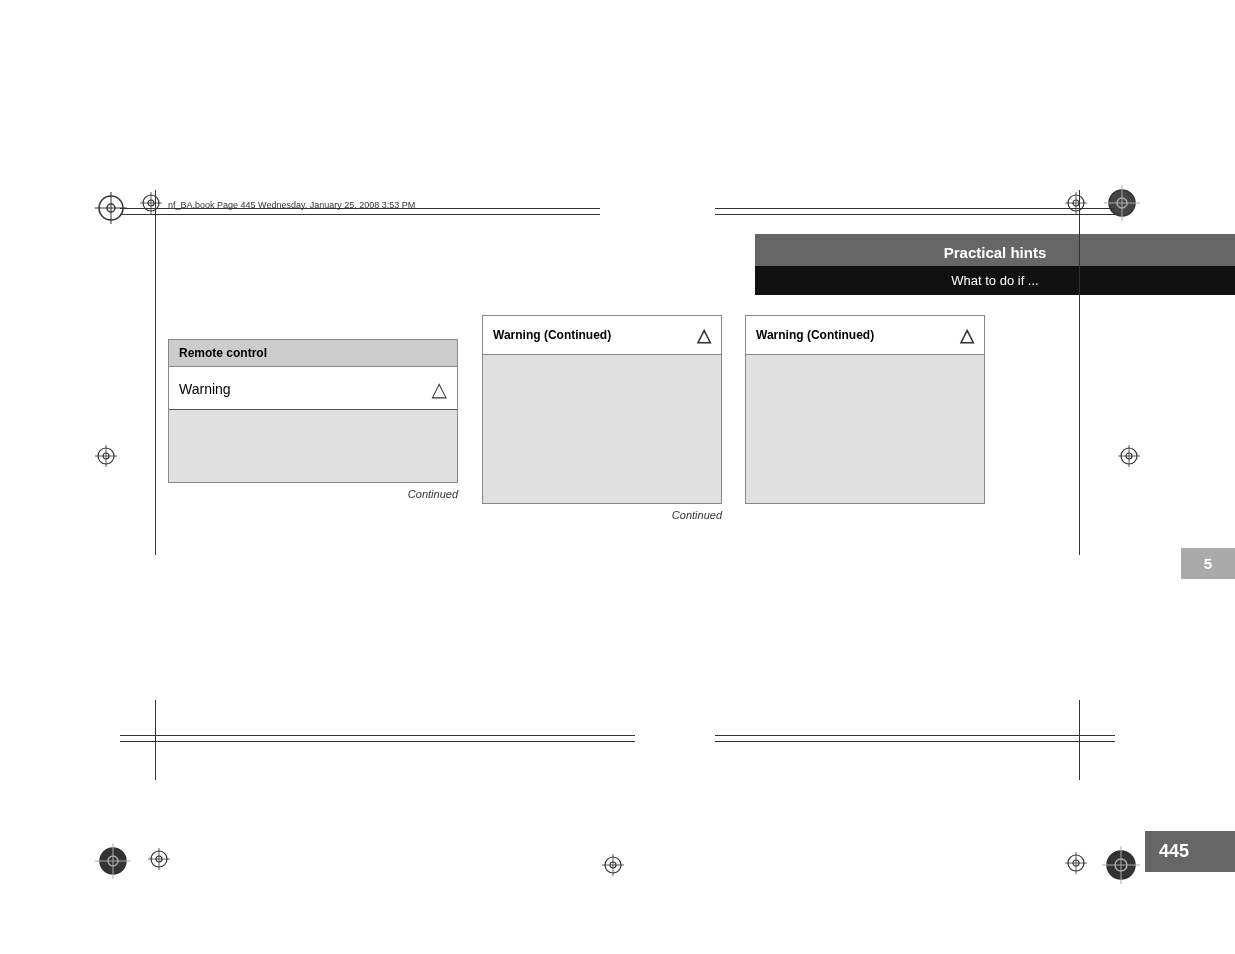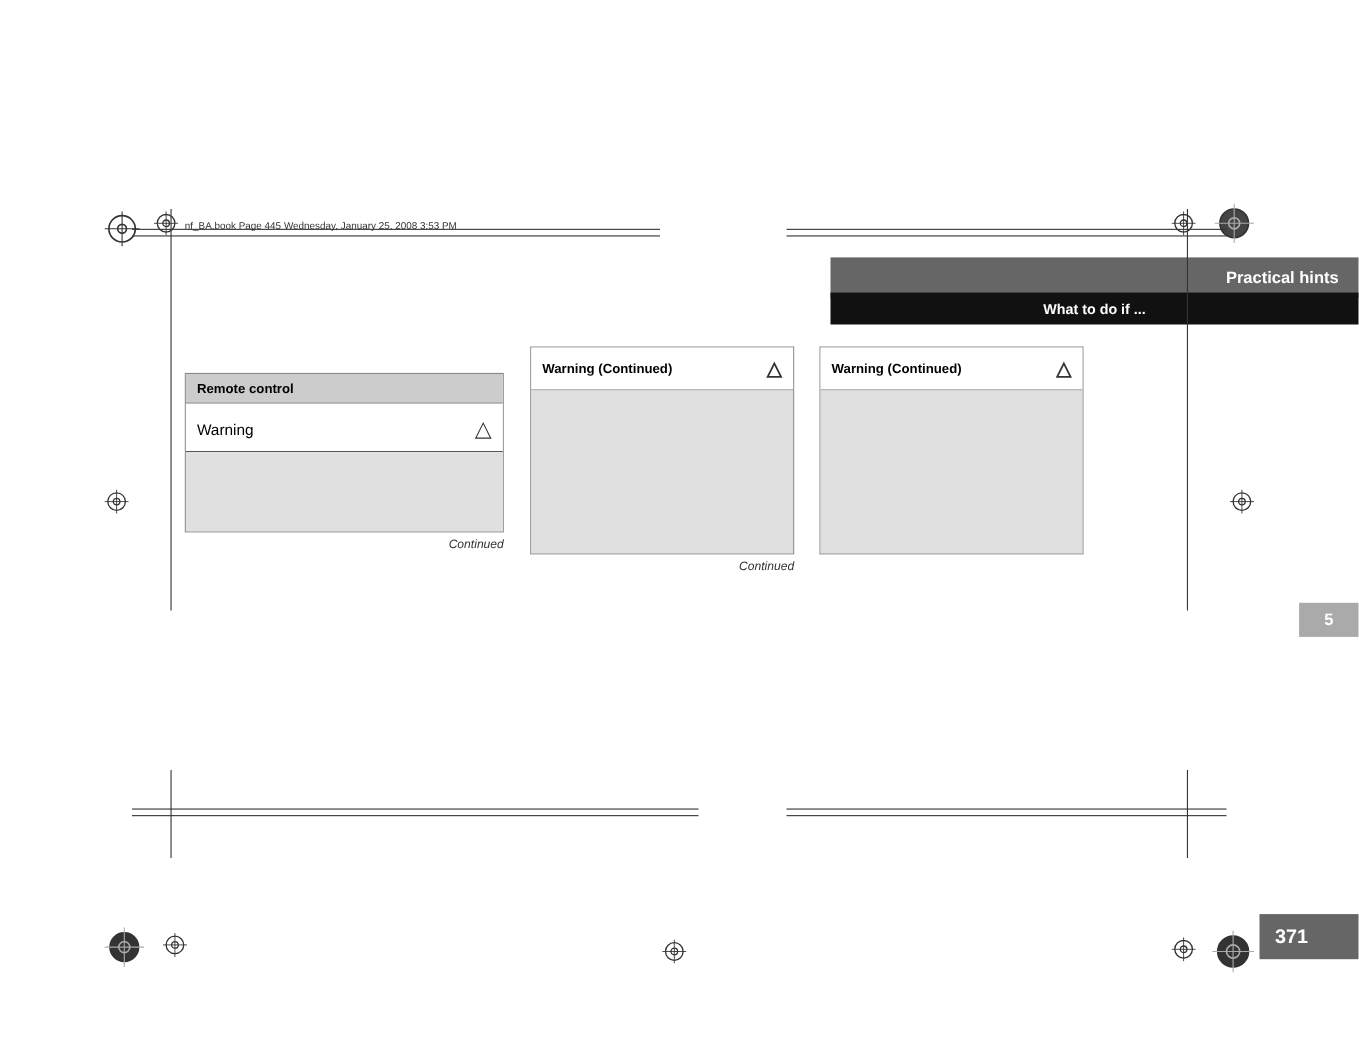--- a/index.html
+++ b/index.html
@@ -44,25 +44,25 @@
 <svg style="position:absolute;top:185px;right:95px;width:36px;height:36px;" viewBox="0 0 36 36">
   <circle cx="18" cy="18" r="13" fill="#444" stroke="#333" stroke-width="1.5"></circle>
   <circle cx="18" cy="18" r="5" fill="none" stroke="#aaa" stroke-width="1.5"></circle>
   <line x1="0" y1="18" x2="36" y2="18" stroke="#aaa" stroke-width="1"></line>
   <line x1="18" y1="0" x2="18" y2="36" stroke="#aaa" stroke-width="1"></line>
 </svg>
 
 <div style="position:absolute;top:208px;right:120px;width:400px;height:1px;background:#333;"></div>
 <div style="position:absolute;top:214px;right:120px;width:400px;height:1px;background:#333;"></div>
 
-<div style="position:absolute;top:234px;right:0;width:480px;background:#666666;color:#ffffff;font-weight:bold;font-size:15px;padding:10px 18px;text-align:right;">
+<div style="position:absolute;top:234px;right:0;width:480px;background:#666666;color:#ffffff;font-weight:bold;font-size:15px;padding:10px 18px;text-align:center;">
   <span>Practical hints</span>
 </div>
 
-<div style="position:absolute;top:266px;right:0;width:480px;background:#111111;color:#ffffff;font-weight:bold;font-size:13px;padding:7px 18px;text-align:center;">
+<div style="position:absolute;top:266px;right:0;width:480px;background:#111111;color:#ffffff;font-weight:normal;font-size:13px;padding:7px 18px;text-align:center;">
   <span>What to do if ...</span>
 </div>
 
 <div style="position:absolute;top:190px;left:155px;width:1px;height:365px;background:#333;"></div>
 
 <div style="position:absolute;top:190px;right:155px;width:1px;height:365px;background:#333;"></div>
 
 <div style="position:absolute;top:315px;left:168px;width:290px;">
   <div style="border:1.5px solid #888;margin-top:24px;">
     <div style="background:#cccccc;padding:6px 10px;font-weight:bold;font-size:12px;border-bottom:1px solid #888;">
@@ -142,21 +142,21 @@
 </svg>
 
 <svg style="position:absolute;bottom:70px;right:95px;width:38px;height:38px;" viewBox="0 0 38 38">
   <circle cx="19" cy="19" r="14" fill="#333" stroke="#333" stroke-width="1.5"></circle>
   <circle cx="19" cy="19" r="6" fill="none" stroke="#aaa" stroke-width="1.5"></circle>
   <line x1="0" y1="19" x2="38" y2="19" stroke="#aaa" stroke-width="1"></line>
   <line x1="19" y1="0" x2="19" y2="38" stroke="#aaa" stroke-width="1"></line>
 </svg>
 
 <div style="position:absolute;bottom:82px;right:0;width:90px;background:#666666;color:#ffffff;font-weight:bold;font-size:18px;padding:10px 14px;text-align:left;">
-  <span>371</span>
+  <span>445</span>
 </div>
 
 <svg style="position:absolute;top:445px;left:95px;width:22px;height:22px;" viewBox="0 0 22 22">
   <circle cx="11" cy="11" r="8" fill="none" stroke="#333" stroke-width="1.2"></circle>
   <circle cx="11" cy="11" r="3" fill="none" stroke="#333" stroke-width="1.2"></circle>
   <line x1="0" y1="11" x2="22" y2="11" stroke="#333" stroke-width="0.8"></line>
   <line x1="11" y1="0" x2="11" y2="22" stroke="#333" stroke-width="0.8"></line>
 </svg>
 
 <svg style="position:absolute;top:445px;right:95px;width:22px;height:22px;" viewBox="0 0 22 22">

